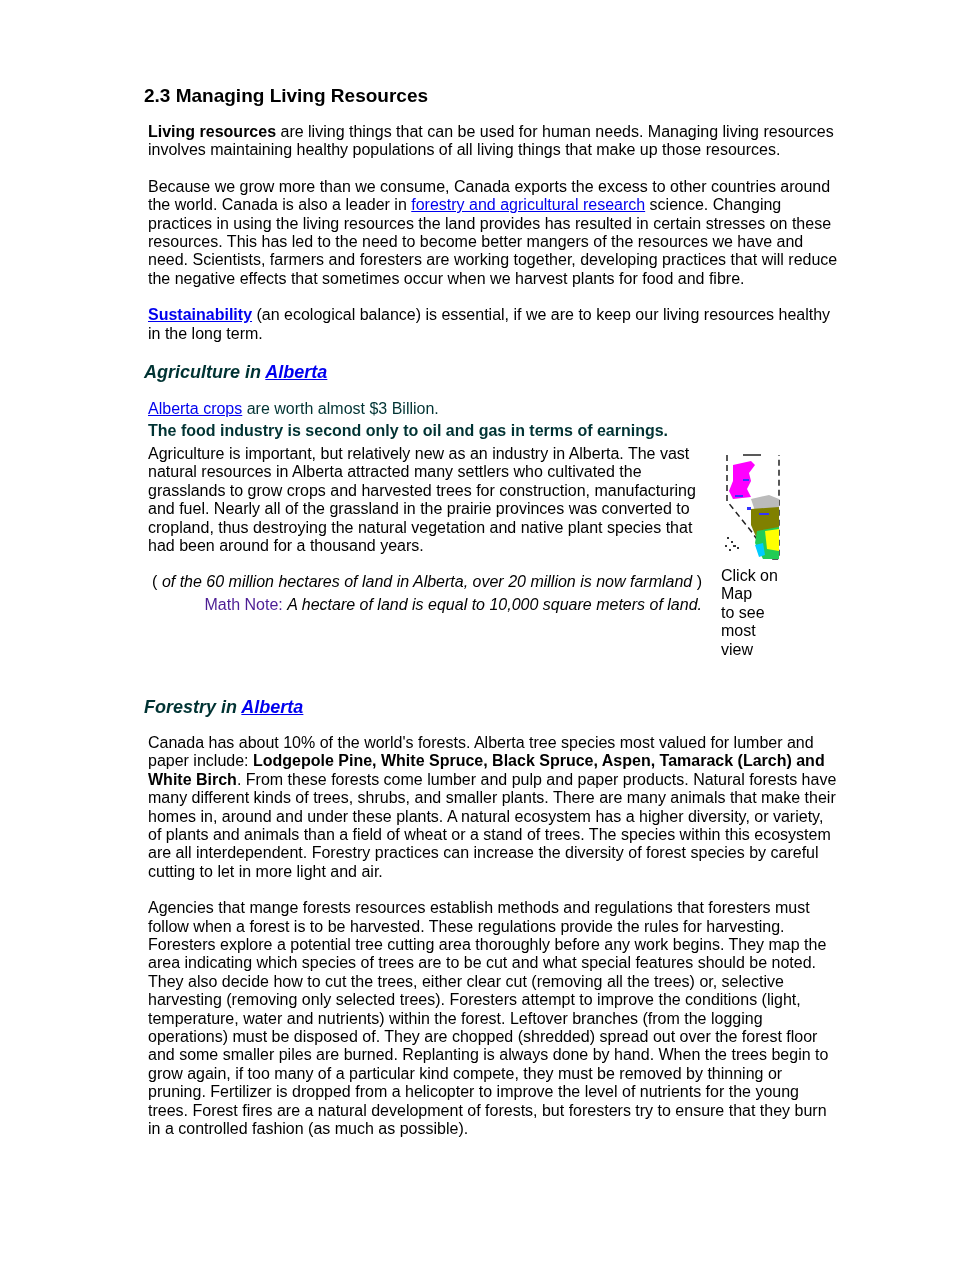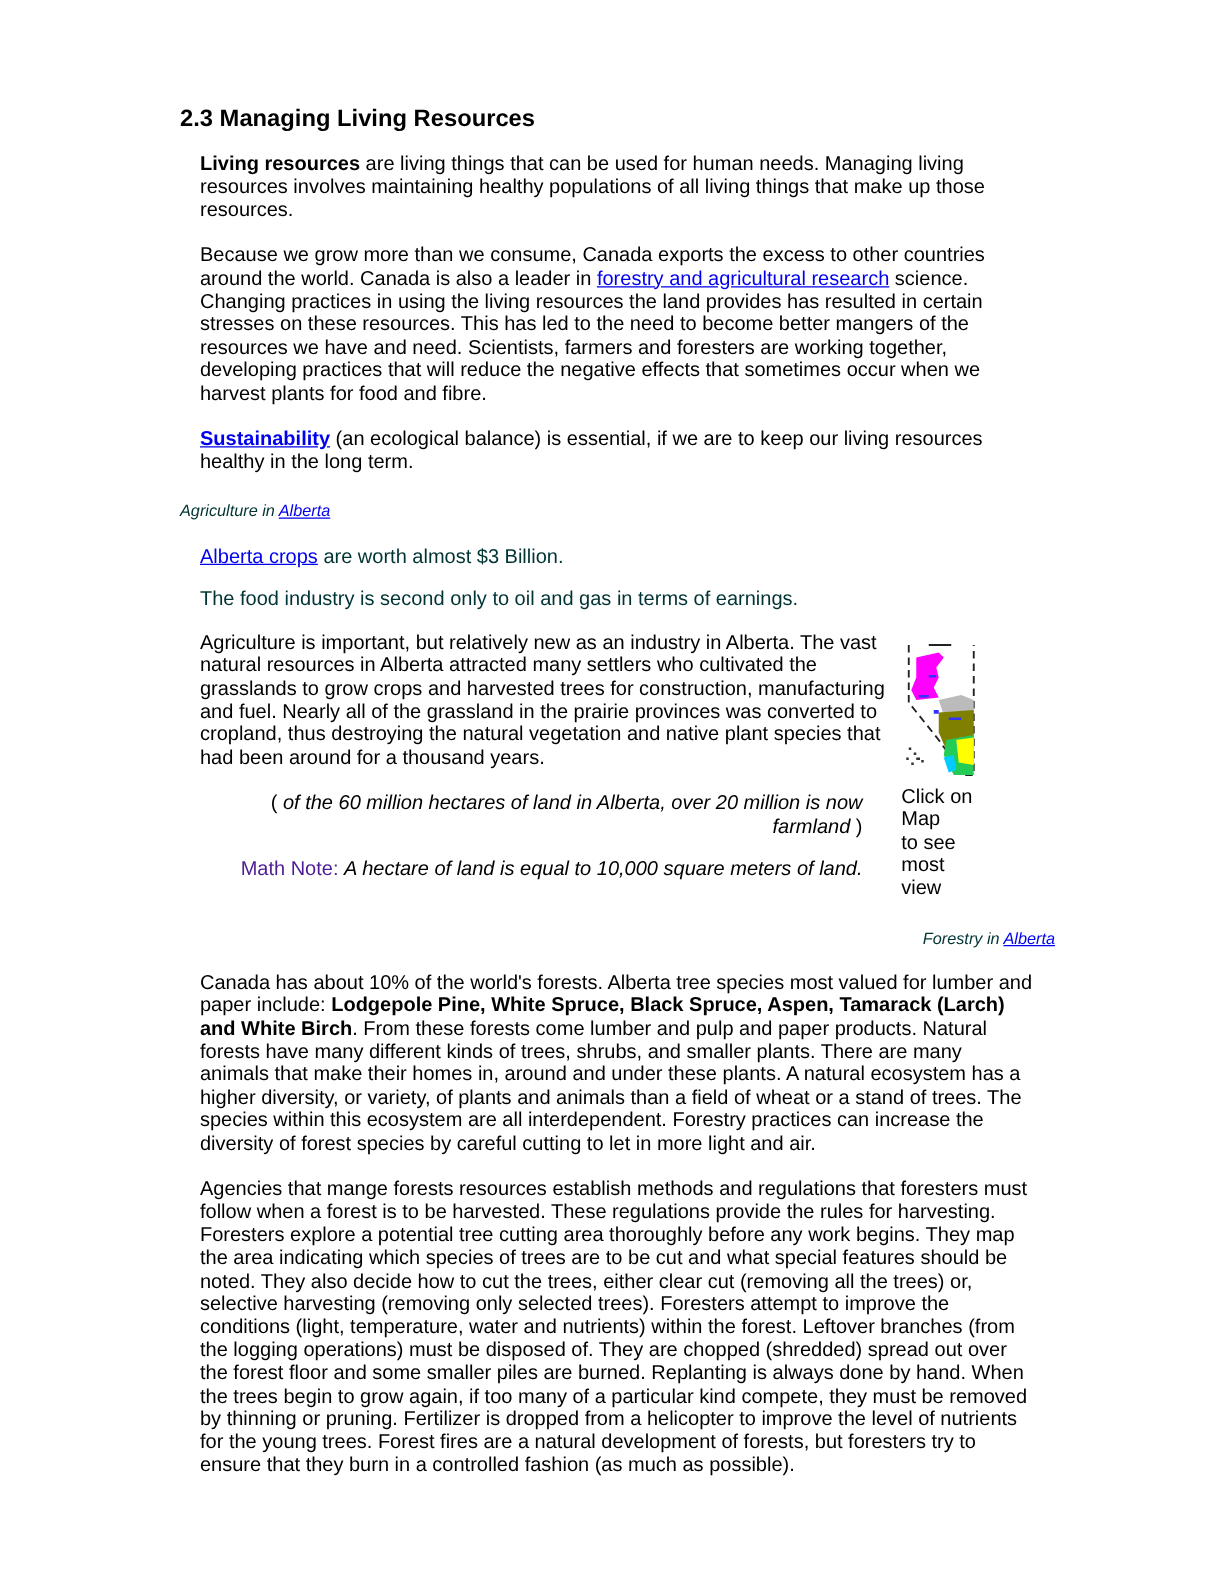--- a/index.html
+++ b/index.html
@@ -1,24 +1,24 @@
 <!DOCTYPE html>
 <html><head>
 <meta charset="utf-8">
 <style>
   html, body { margin: 0; padding: 0; background: #ffffff; }
   body { width: 979px; height: 1266px; position: relative; overflow: hidden;
          font-family: "Liberation Sans", sans-serif; color: #000; font-size: 16px; }
   .page { position: absolute; left: 144px; top: 86px; width: 700px; }
-  p { margin: 16px; line-height: 18.4px; }
+  p { margin: 4px; line-height: 18.4px; }
   .h1 { font-weight: bold; font-size: 19px; line-height: 20px; margin: 0 0 17px 0; }
   .para { margin-bottom: 18px; }
   a { color: #0000ee; text-decoration: underline; }
   a.bold { font-weight: bold; }
-  .h2 { font-weight: normal; font-style: italic; font-size: 13px; color: #003333;
+  .h2 { font-weight: bold; font-style: italic; font-size: 18px; color: #003333;
         line-height: 22px; margin: 0; }
   .teal { color: #003333; }
   .agri-block { position: relative; height: 220px; }
   .agri-text { width: 565px; }
   .map-cap { position: absolute; left: 577px; top: 0; width: 76px; text-align: left; }
   .map-box { width: 60px; height: 110px; margin: 6px auto 0 auto; cursor: pointer; }
   .map-caption { line-height: 18.4px; margin-top: 2px; }
   .right-note { width: 562px; text-align: right; margin-top: 18px; }
   .math-label { color: #4c1d95; }
   i { font-style: italic; }
@@ -32,21 +32,21 @@
 
   <p class="para"><b>Living resources</b><span> are living things that can be used for human needs.  Managing living resources involves maintaining healthy populations of all living things that make up those resources.</span></p>
 
   <p class="para"><span>Because we grow more than we consume, Canada exports the excess to other countries around the world. Canada is also a leader in </span><a href="#">forestry and agricultural research</a><span> science. Changing practices in using the living resources the land provides has resulted in certain stresses on these resources.  This has led to the need to become better mangers of the resources we have and need.  Scientists, farmers and foresters are working together, developing practices that will reduce the negative effects that sometimes occur when we harvest plants for food and fibre.</span></p>
 
   <p class="para"><a href="#" class="bold">Sustainability</a><span> (an ecological balance) is essential, if we are to keep our living resources healthy in the long term.</span></p>
 
   <p class="h2" style="margin-bottom:17px;"><span>Agriculture in </span><a href="#">Alberta</a></p>
 
   <p class="teal"><a href="#" style="font-weight:normal">Alberta crops</a><span> are worth almost $3 Billion.</span></p>
-  <p class="teal" style="margin-bottom:4px;">The food industry is second only to oil and gas in terms of earnings.</p>
+  <p class="teal" style="margin-bottom:4px;font-weight:bold;">The food industry is second only to oil and gas in terms of earnings.</p>
 
   <div class="agri-block">
     <p class="agri-text">Agriculture is important, but relatively new as an industry in Alberta. The vast natural resources in Alberta attracted many settlers who cultivated the grasslands to grow crops and harvested trees for construction, manufacturing and fuel. Nearly all of the grassland in the prairie provinces was converted to cropland, thus destroying the natural vegetation and native plant species that had been around for a thousand years.</p>
 
     <div class="map-cap">
       <svg class="map-box" viewBox="0 0 60 110">
 
         <path d="M6 4 L6 50 L30 80 L50 108 L58 108 L58 4" fill="none" stroke="#222" stroke-width="1.5" stroke-dasharray="6 4"></path>
         <line x1="22" y1="4" x2="40" y2="4" stroke="#222" stroke-width="1.5"></line>
 
@@ -81,19 +81,19 @@
         <div>view</div>
       </div>
     </div>
 
     <div class="right-note">
       <p><span>( </span><i>of the 60 million hectares of land in Alberta, over 20 million is now farmland</i><span> )</span></p>
       <p><span class="math-label">Math Note: </span><i>A hectare of land is equal to 10,000 square meters of land.</i></p>
     </div>
   </div>
 
-  <p class="h2" style="margin-top:14px; margin-bottom:16px;text-align:right;"><span>Forestry in </span><a href="#">Alberta</a></p>
+  <p class="h2" style="margin-top:31px; margin-bottom:16px;"><span>Forestry in </span><a href="#">Alberta</a></p>
 
   <p class="para"><span>Canada has about 10% of the world's forests. Alberta tree species most valued for lumber and paper include: </span><b>Lodgepole Pine, White Spruce, Black Spruce, Aspen, Tamarack (Larch) and White Birch</b><span>. From these forests come lumber and pulp and paper products. Natural forests have many different kinds of trees, shrubs, and smaller plants. There are many animals that make their homes in, around and under these plants. A natural ecosystem has a higher diversity, or variety, of plants and animals than a field of wheat or a stand of trees. The species within this ecosystem are all interdependent. Forestry practices can increase the diversity of forest species by careful cutting to let in more light and air.</span></p>
 
   <p class="para">Agencies that mange forests resources establish methods and regulations that foresters must follow when a forest is to be harvested.  These regulations provide the rules for harvesting. Foresters explore a potential tree cutting area thoroughly before any work begins. They map the area indicating which species of trees are to be cut and what special features should be noted. They also decide how to cut the trees, either clear cut (removing all the trees) or, selective harvesting (removing only selected trees).  Foresters attempt to improve the conditions (light, temperature, water and nutrients) within the forest. Leftover branches (from the logging operations) must be disposed of. They are chopped (shredded) spread out over the forest floor and some smaller piles are burned. Replanting is always done by hand. When the trees begin to grow again, if too many of a particular kind compete, they must be removed by thinning or pruning. Fertilizer is dropped from a helicopter to improve the level of nutrients for the young trees. Forest fires are a natural development of forests, but foresters try to ensure that they burn in a controlled fashion (as much as possible).</p>
 
 </div>
 
 </body></html>

